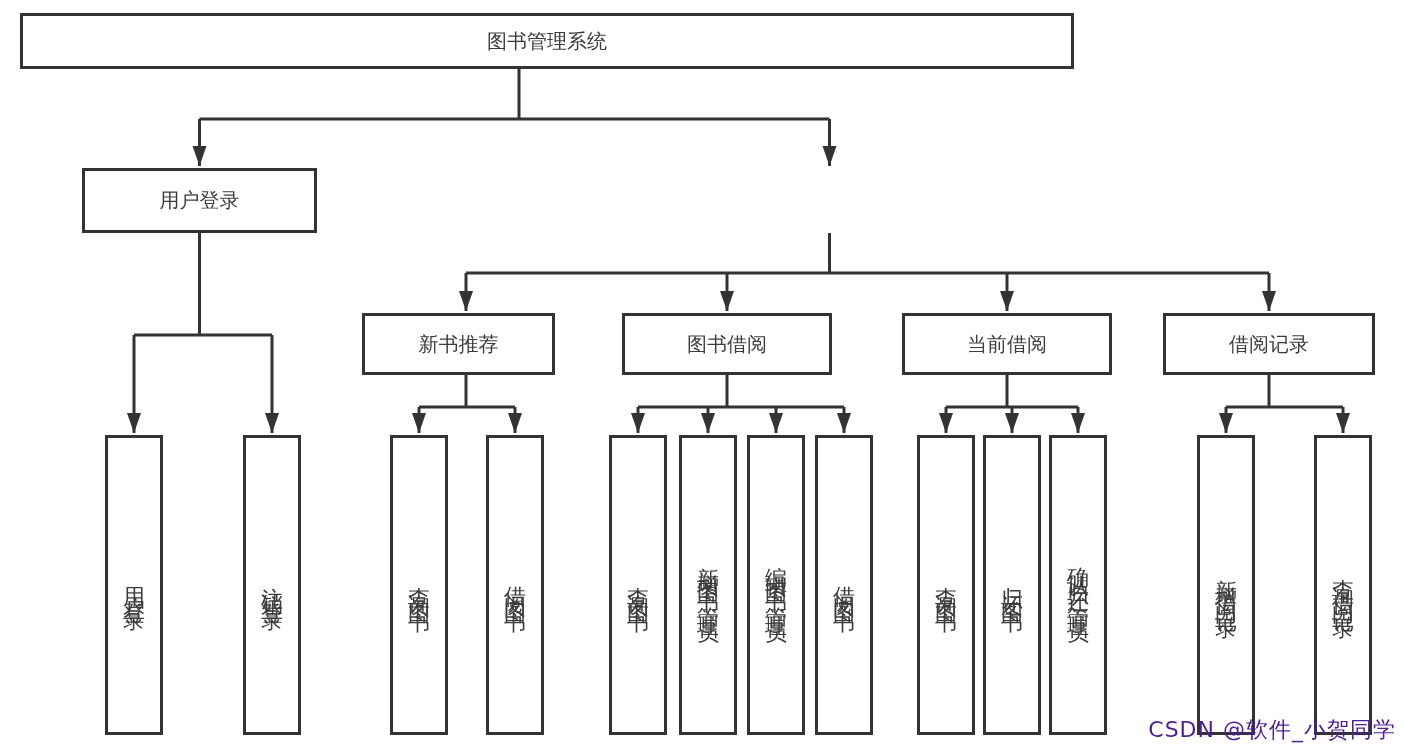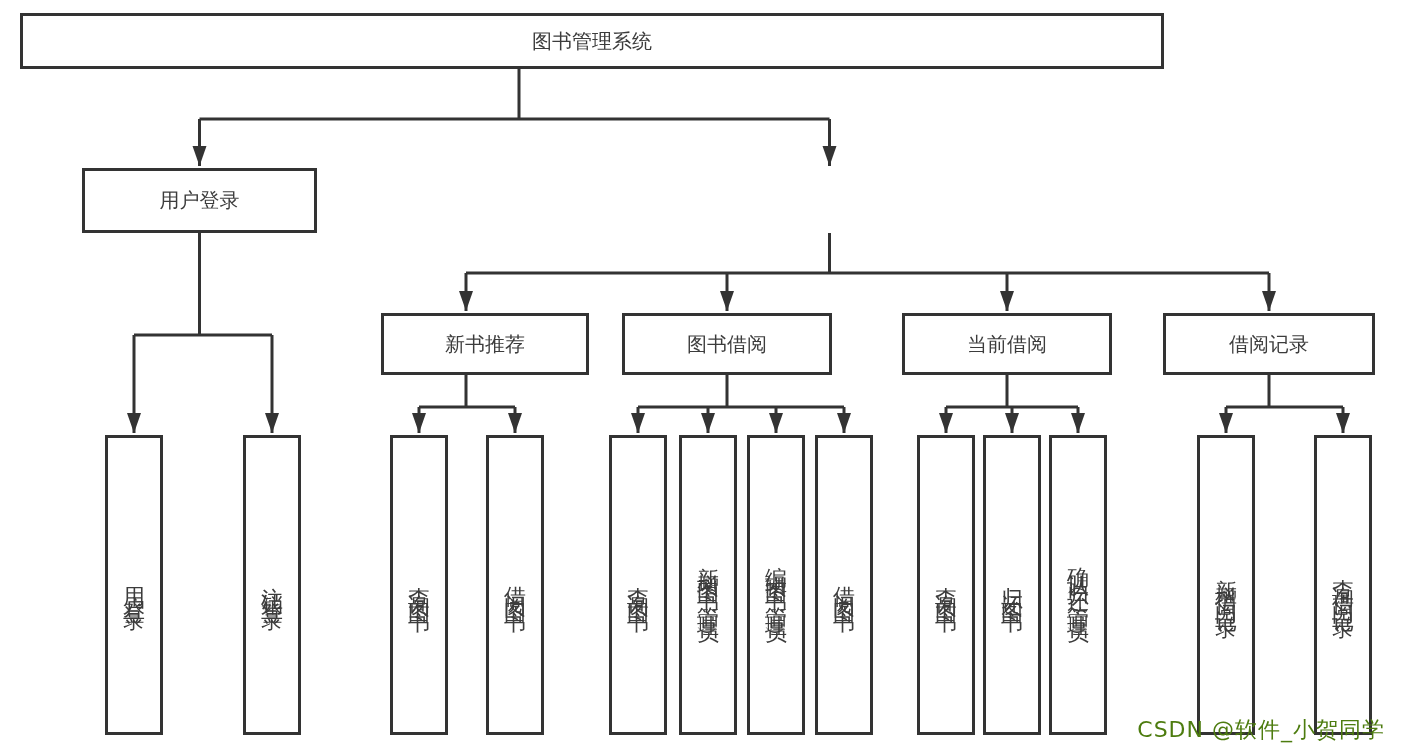--- a/index.html
+++ b/index.html
@@ -29,21 +29,21 @@
     position: absolute;
     box-sizing: border-box;
     border: 3px solid #333333;
     background: #ffffff;
     display: flex;
     align-items: center;
     justify-content: center;
     color: #3c3c3c;
   }
   .root {
-    left: 20px; top: 13px; width: 1144px; height: 56px;
+    left: 20px; top: 13px; width: 1054px; height: 56px;
     font-size: 20px;
   }
   .lv2 {
     top: 168px; width: 235px; height: 65px;
     font-size: 20px;
   }
   .lv3 {
     top: 313px; height: 62px;
     font-size: 20px;
   }
@@ -53,24 +53,24 @@
   .vtext {
     writing-mode: vertical-rl;
     text-orientation: mixed;
     font-size: 22px;
     letter-spacing: 8px;
     color: #3c3c3c;
     line-height: 1;
   }
   .watermark {
     position: absolute;
-    right: 20px;
+    right: 9px;
     bottom: 2px;
     font-size: 22px;
-    color: #4d7c0f;
+    color: #4c1d95;
     letter-spacing: 1px;
     white-space: nowrap;
   }
 </style>
 </head>
 <body>
 
 <div class="canvas">
 
   <svg class="connectors" width="1405" height="747" viewBox="0 0 1405 747">
@@ -111,21 +111,21 @@
 
     <path class="ln" d="M1269,375 V407 M1226,407 H1343"></path>
     <path class="ln" d="M1226,407 V433" marker-end="url(#arrowhead)"></path>
     <path class="ln" d="M1343,407 V433" marker-end="url(#arrowhead)"></path>
   </svg>
 
   <div class="box root">图书管理系统</div>
 
   <div class="box lv2" style="left:82px">用户登录</div>
 
-  <div class="box lv3" style="left:381px;width:208px">新书推荐</div>
+  <div class="box lv3" style="left:362px;width:193px">新书推荐</div>
   <div class="box lv3" style="left:902px;width:210px">当前借阅</div>
   <div class="box lv3" style="left:622px;width:210px">图书借阅</div>
   <div class="box lv3" style="left:1163px;width:212px">借阅记录</div>
 
   <div class="box vbox" style="left:105px">
     <span class="vtext">用户登录</span>
   </div>
   <div class="box vbox" style="left:243px">
     <span class="vtext">注销登录</span>
   </div>

